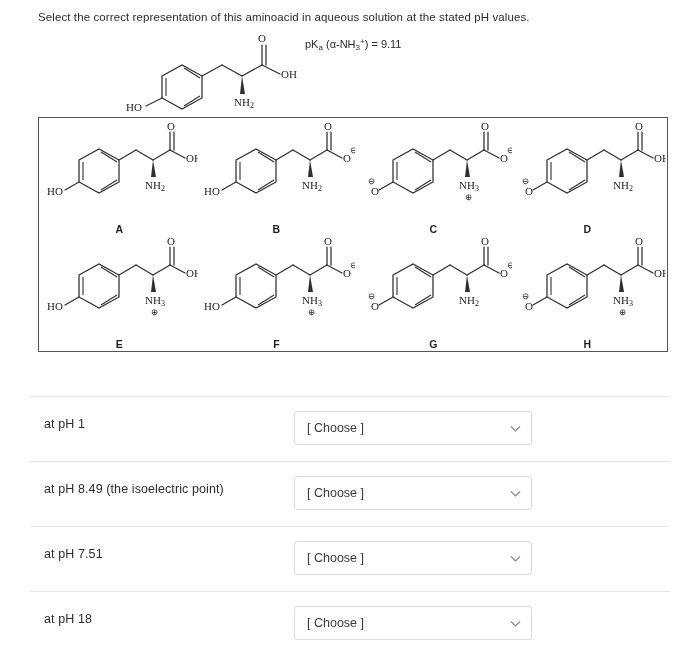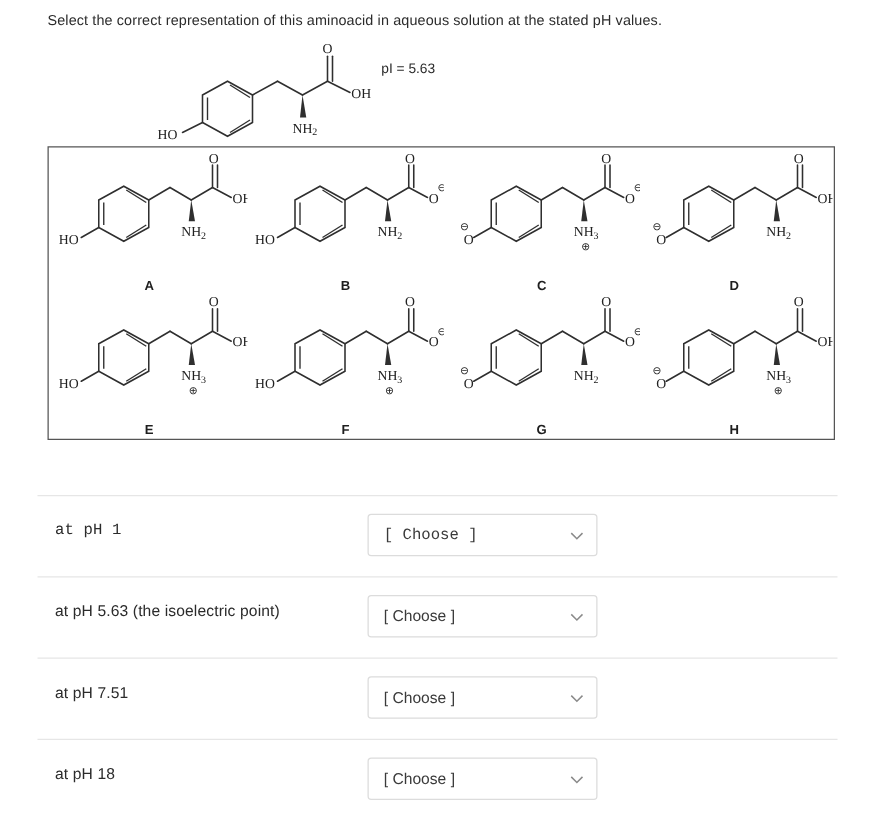--- a/index.html
+++ b/index.html
@@ -95,34 +95,34 @@
     position: absolute;
     left: 30px;
     top: 396px;
     width: 640px;
   }
   .row {
     position: relative;
     height: 64px;
     border-top: 1px solid #e6e6e6;
   }
-  .row:first-child { border-top: 1px solid #e6e6e6; font-family: Liberation Mono, monospace; }
+  .row:first-child { border-top: 1px solid #e6e6e6; }
   .row-label {
     position: absolute;
     left: 14px;
     top: 20px;
     font-size: 12.5px;
     color: #2b2b2b;
     letter-spacing: .1px;
   }
   .select {
     position: absolute;
     left: 264px;
     top: 14px;
-    width: 184px;
+    width: 238px;
     height: 34px;
     border: 1px solid #dcdcdc;
     border-radius: 3px;
     background: #fff;
     box-sizing: border-box;
   }
   .select-text {
     position: absolute;
     left: 12px;
     top: 9px;
@@ -166,21 +166,21 @@
 
       <line class="bond" x1="124" y1="33" x2="142" y2="42"></line>
       <text class="atom" x="143" y="46">OH</text>
 
       <polygon class="wedge" points="104,44 102,62 107,62"></polygon>
       <text class="atom" x="96" y="74">NH<tspan class="atom-sub" dy="2">2</tspan></text>
     </svg>
   </div>
 
   <div class="pka-block">
-    <div class="pi">pI = 5.63</div>
+    <div>pK<sub>a</sub> (α-NH<sub>3</sub><sup>+</sup>) = 9.11</div>
   </div>
 
   <div class="grid-box">
 
     <div class="cell" style="left:2px;   top:2px;"><svg width="157" height="100" viewBox="0 0 157 100">
           <g>
             <polygon class="bond" points="38,40 58,29 78,40 78,62 58,73 38,62"></polygon>
             <line class="bond-thin" x1="42" y1="42" x2="42" y2="60"></line>
             <line class="bond-thin" x1="60" y1="32" x2="76" y2="42"></line>
             <line class="bond-thin" x1="76" y1="60" x2="60" y2="70"></line>
@@ -358,21 +358,21 @@
       <div class="select">
         <div class="select-text">[ Choose ]</div>
         <div class="chev">
           <svg width="11" height="8" viewBox="0 0 11 8">
               <path d="M1 1.5 L5.5 6 L10 1.5" fill="none" stroke="#8a8a8a" stroke-width="1.2"></path>
             </svg>
         </div>
       </div>
     </div>
     <div class="row">
-      <div class="row-label">at pH 5.63 (the isoelectric point)</div>
+      <div class="row-label">at pH 8.49 (the isoelectric point)</div>
       <div class="select">
         <div class="select-text">[ Choose ]</div>
         <div class="chev">
           <svg width="11" height="8" viewBox="0 0 11 8">
               <path d="M1 1.5 L5.5 6 L10 1.5" fill="none" stroke="#8a8a8a" stroke-width="1.2"></path>
             </svg>
         </div>
       </div>
     </div>
     <div class="row">

